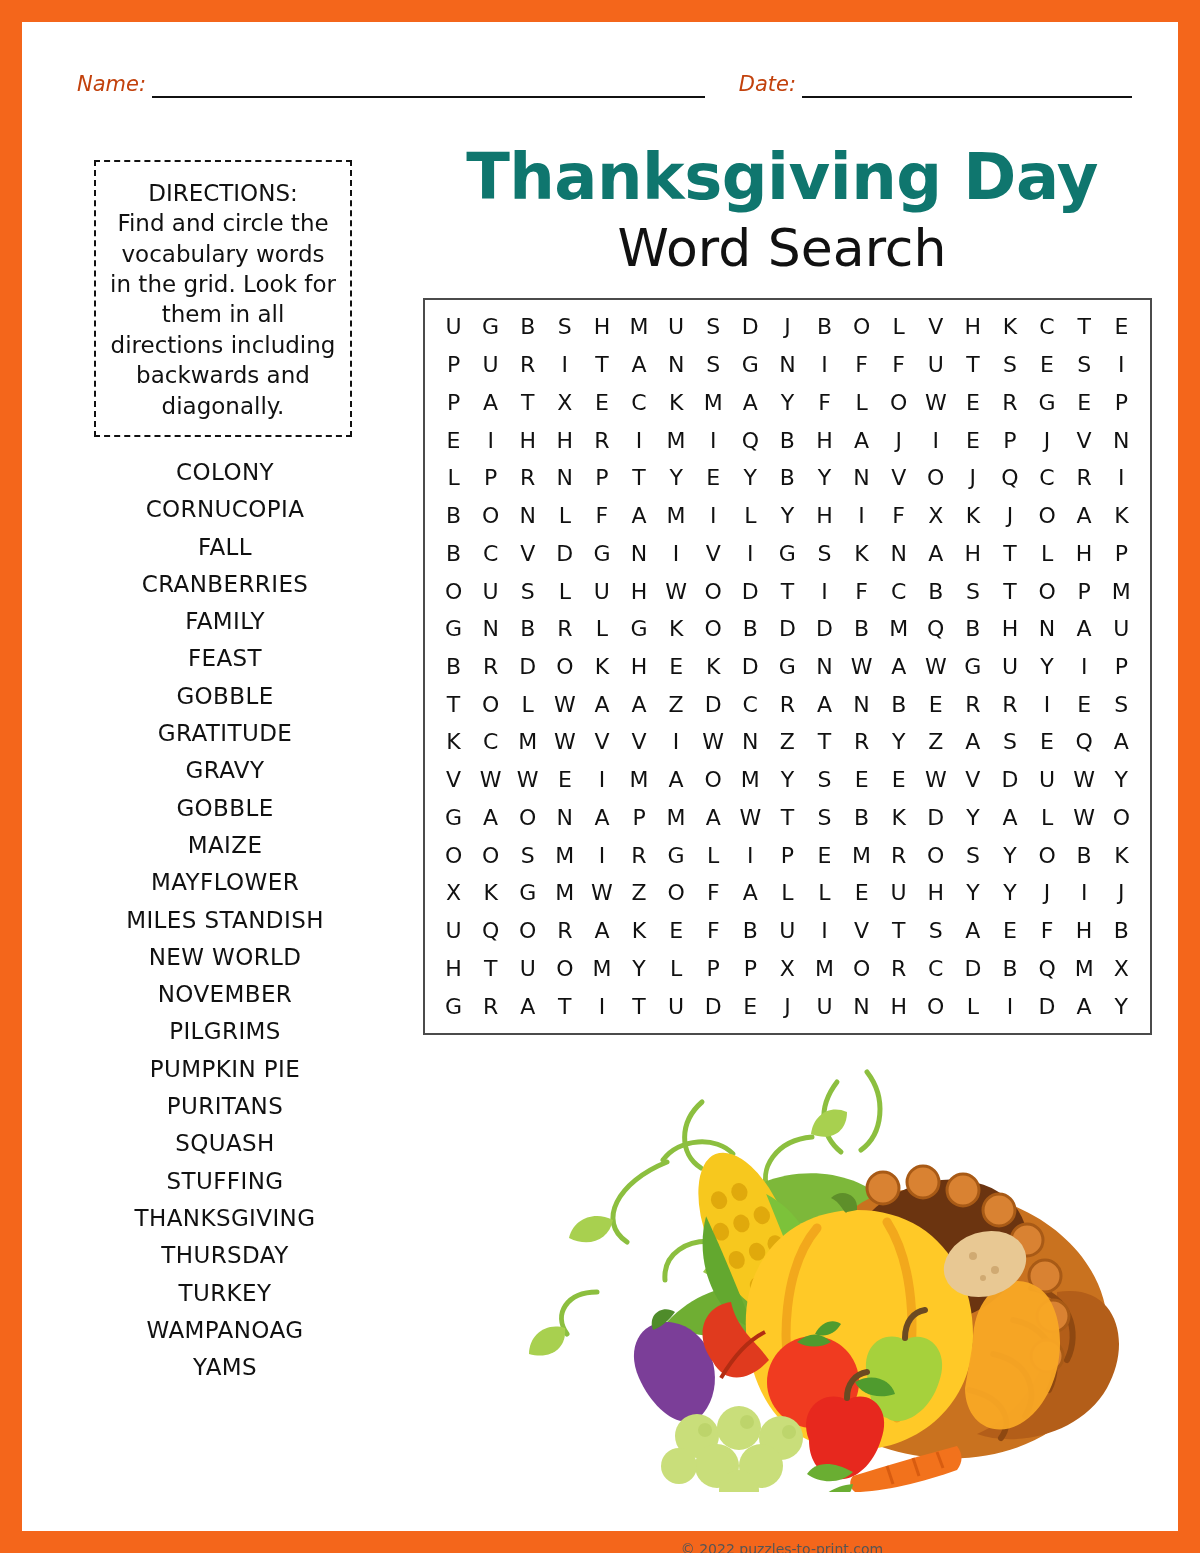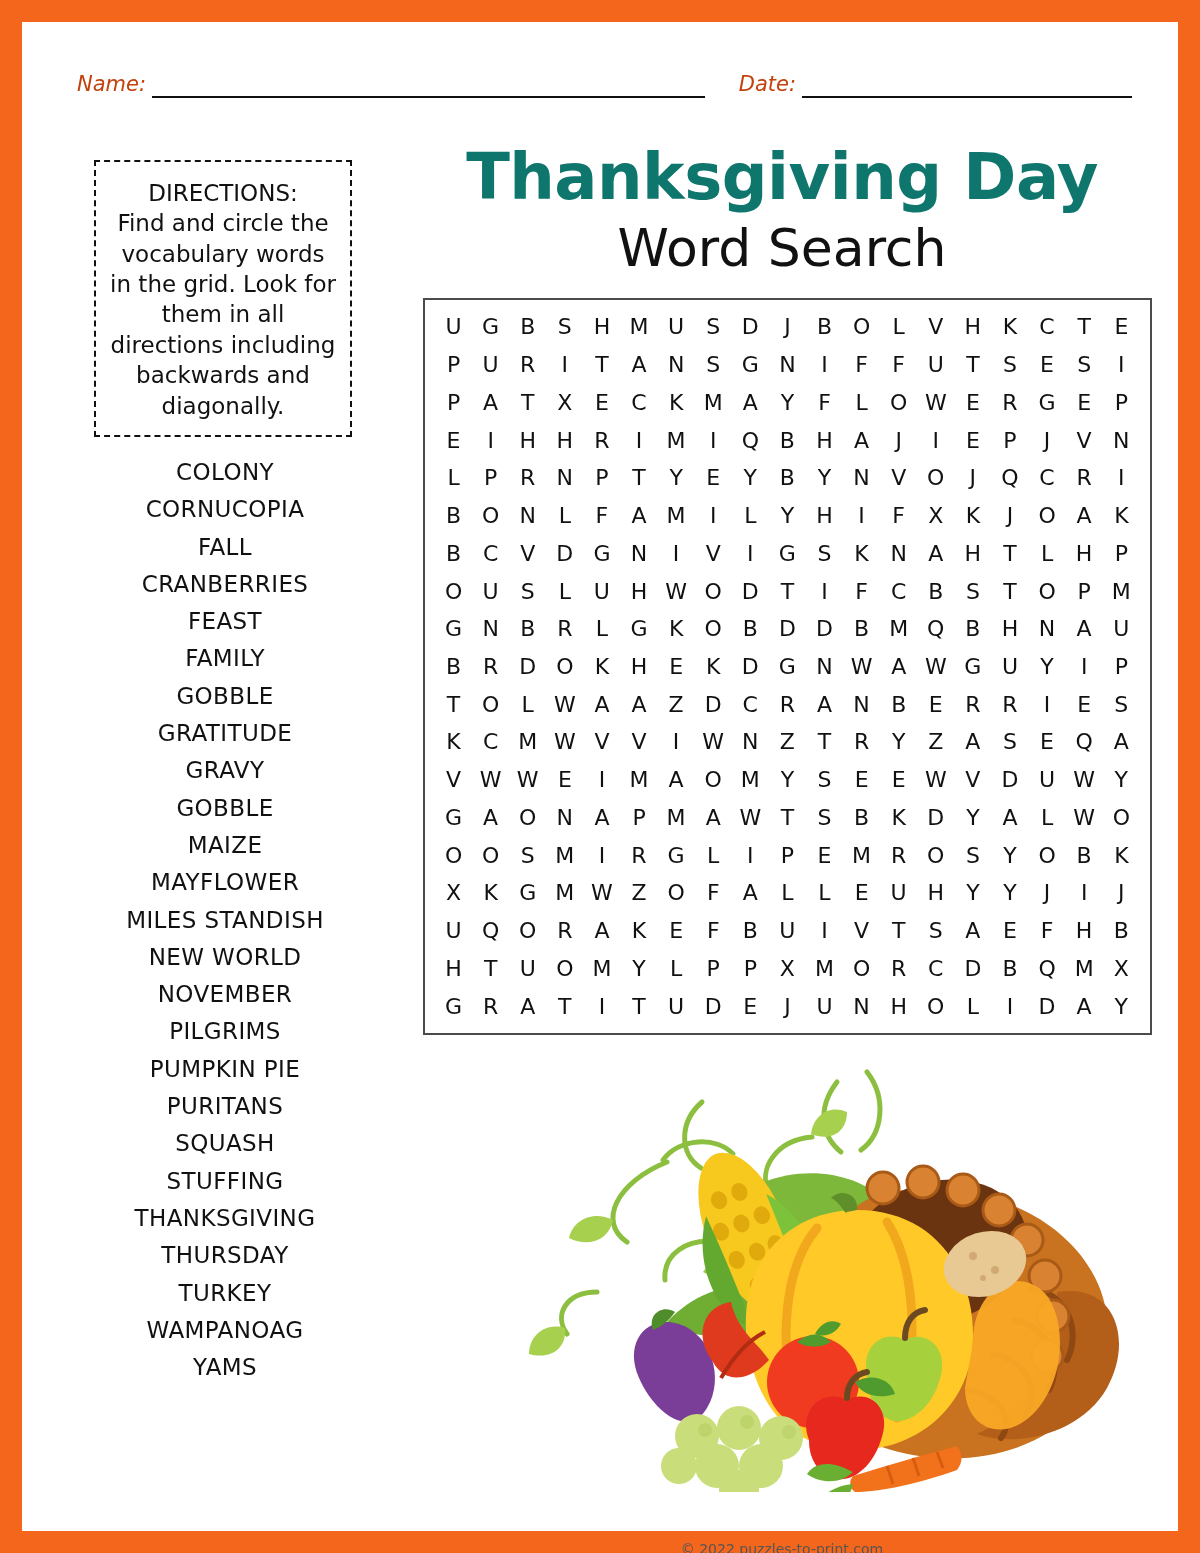--- a/index.html
+++ b/index.html
@@ -169,22 +169,22 @@
   <div class="directions">
     <span class="dir-title">DIRECTIONS:</span>
     <span>Find and circle the vocabulary words in the grid.  Look for them in all directions including backwards and diagonally.</span>
   </div>
 
   <div class="word-list">
     <div class="word">COLONY</div>
     <div class="word">CORNUCOPIA</div>
     <div class="word">FALL</div>
     <div class="word">CRANBERRIES</div>
+    <div class="word">FAMILY</div>
     <div class="word">FEAST</div>
-    <div class="word">FAMILY</div>
     <div class="word">GOBBLE</div>
     <div class="word">GRATITUDE</div>
     <div class="word">GRAVY</div>
     <div class="word">GOBBLE</div>
     <div class="word">MAIZE</div>
     <div class="word">MAYFLOWER</div>
     <div class="word">MILES STANDISH</div>
     <div class="word">NEW WORLD</div>
     <div class="word">NOVEMBER</div>
     <div class="word">PILGRIMS</div>

